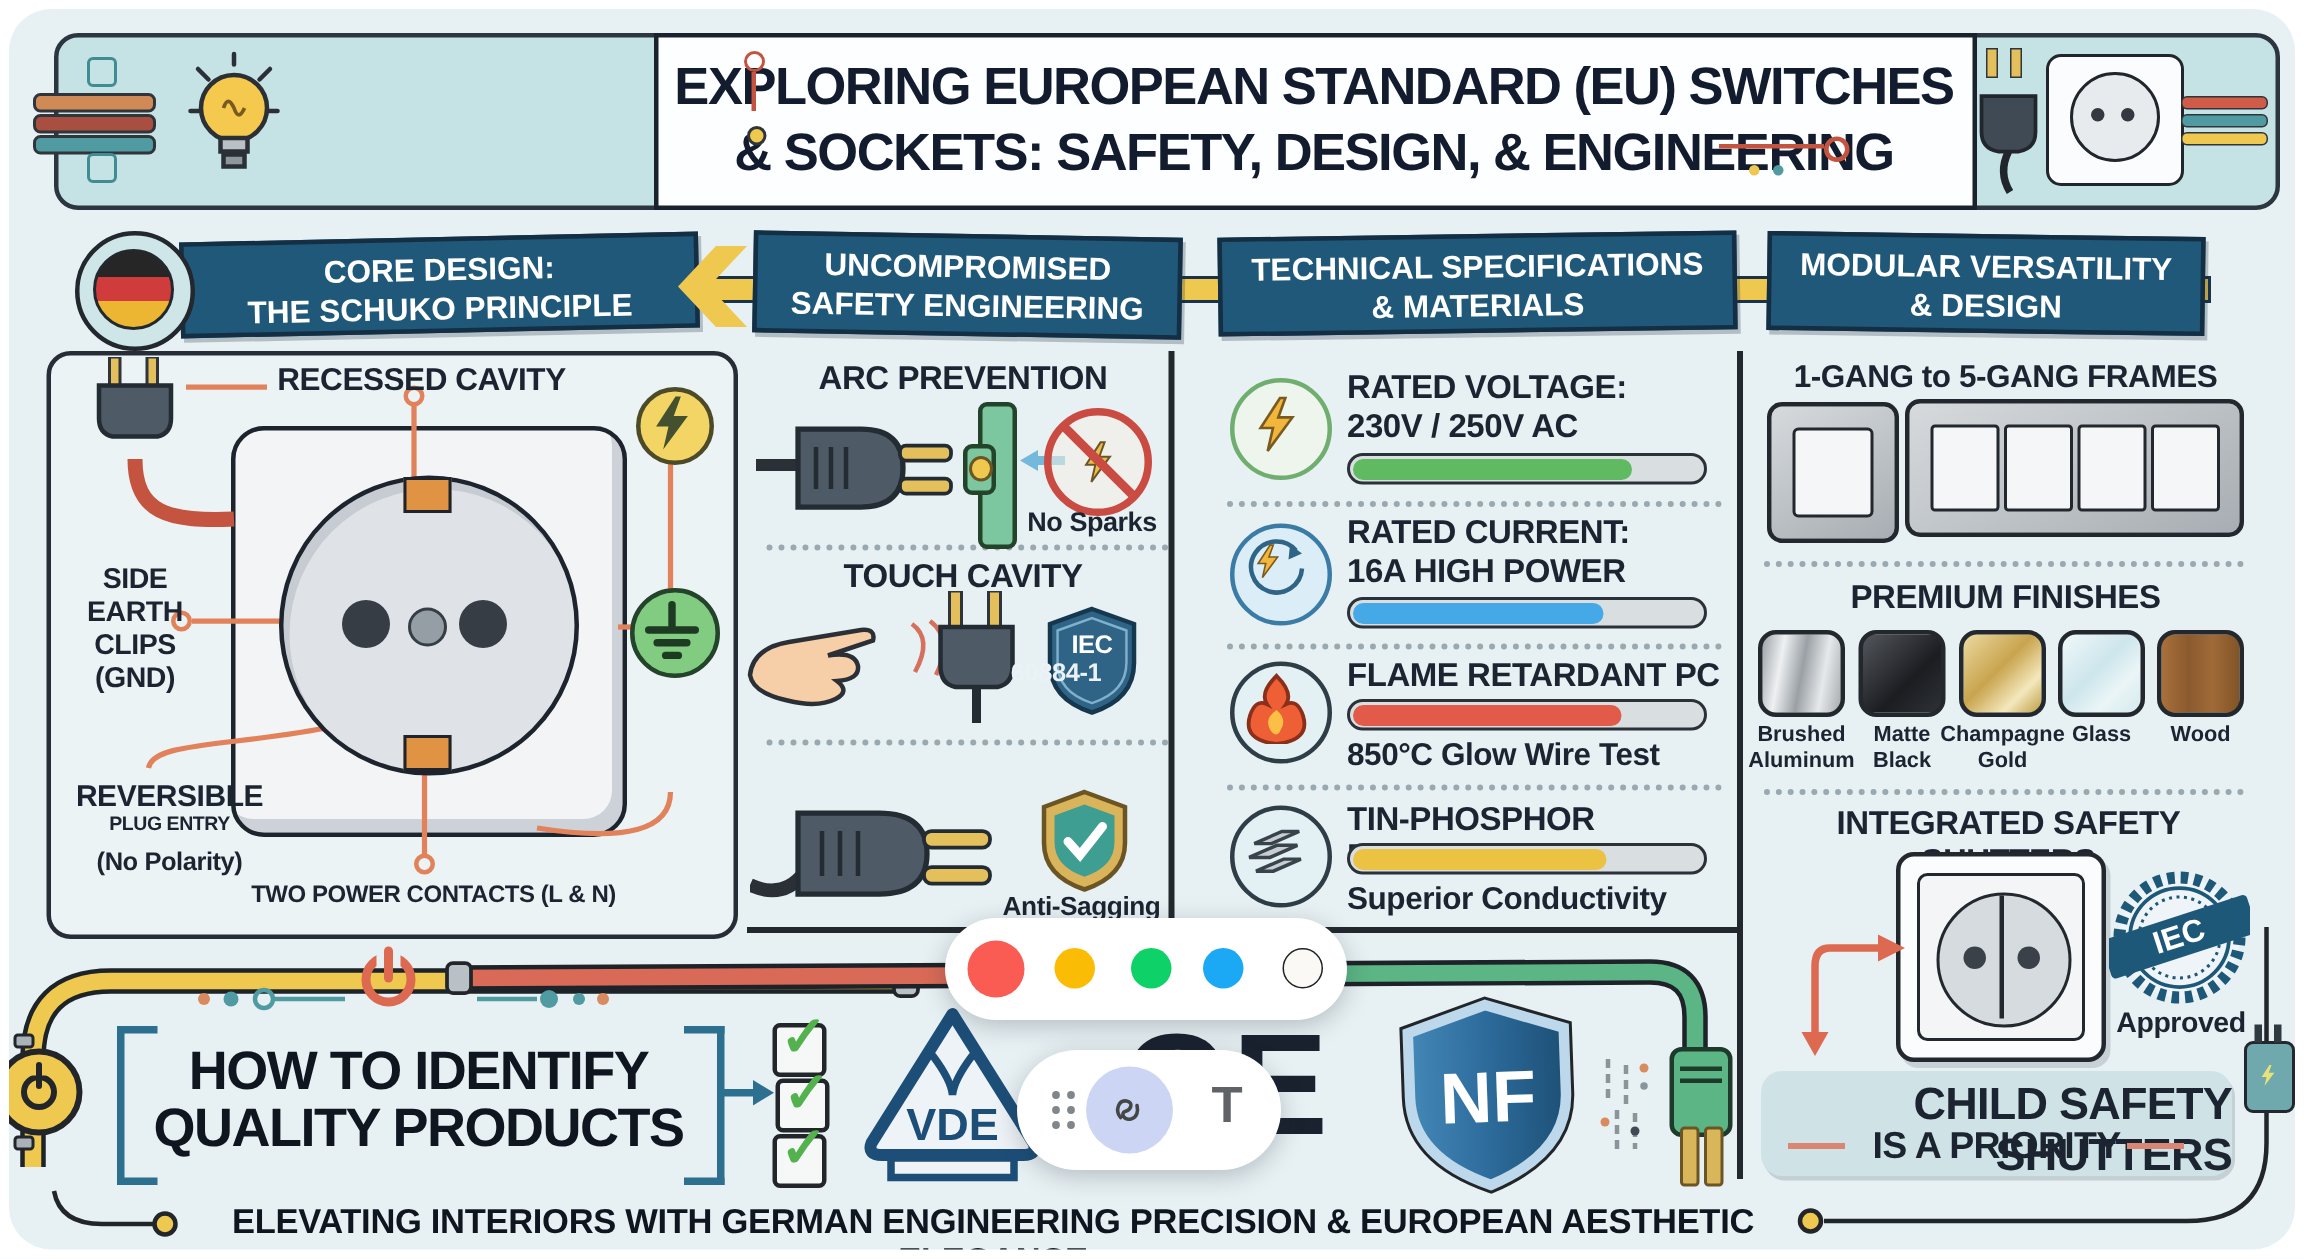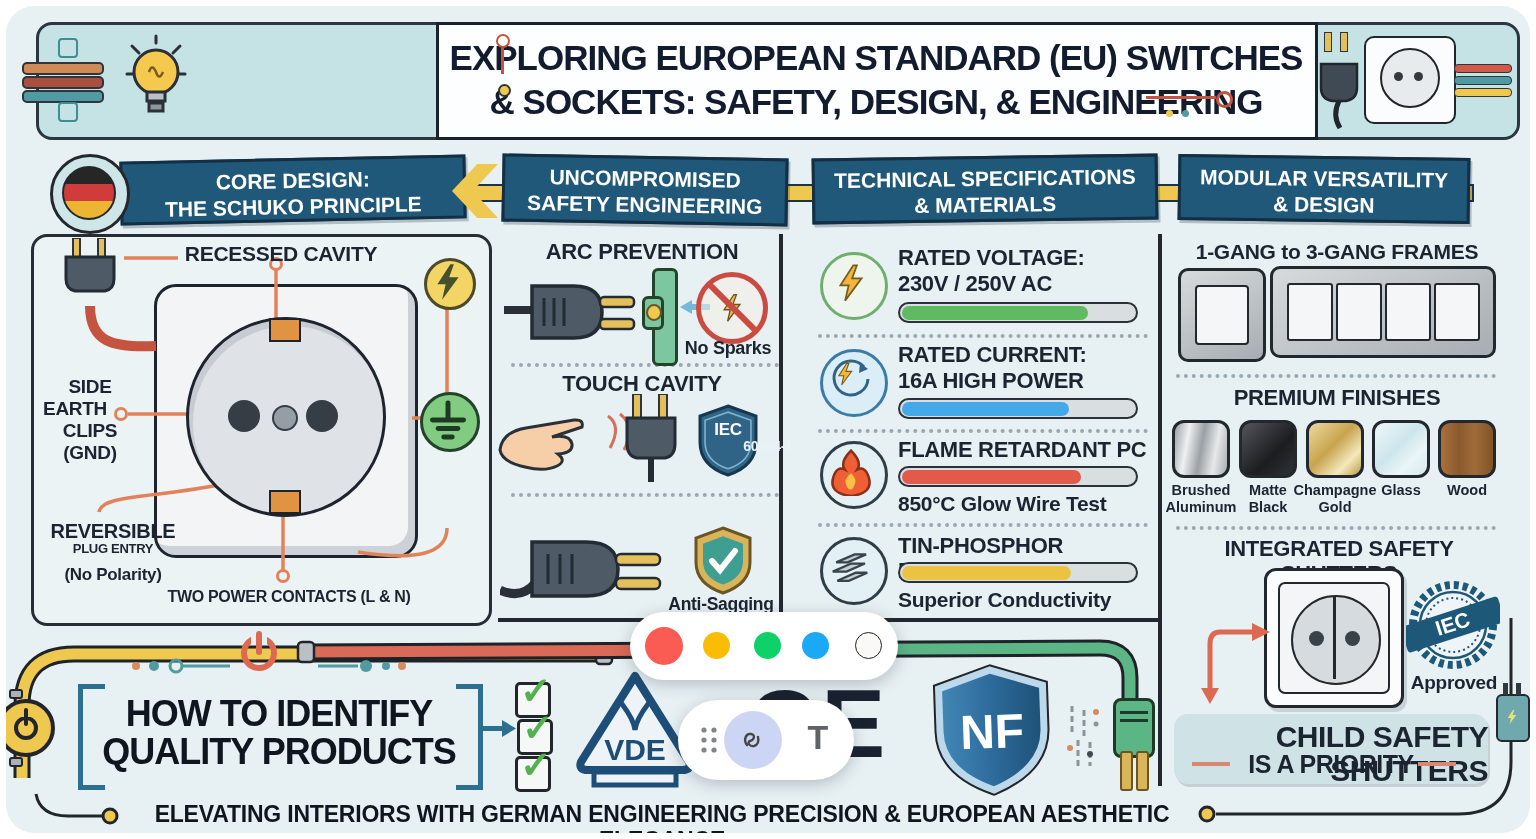--- a/index.html
+++ b/index.html
@@ -174,21 +174,21 @@
     <svg width="48" height="48" viewBox="0 0 34 34" style="margin:1px">
           <g stroke="#1d3a22" stroke-width="3.5" stroke-linecap="round">
             <line x1="17" y1="5" x2="17" y2="15"></line>
             <line x1="6" y1="17" x2="28" y2="17"></line>
             <line x1="10" y1="23" x2="24" y2="23"></line>
             <line x1="14" y1="29" x2="20" y2="29"></line>
           </g>
         </svg>
   </div>
   <div class="t" style="left:30px;top:370px;width:108px;font-size:19px;z-index:5;">SIDE</div>
-  <div class="t" style="left:15px;top:392px;width:108px;font-size:19px;z-index:5;">EARTH</div>
+  <div class="t" style="left:30px;top:392px;width:108px;font-size:19px;z-index:5;">EARTH</div>
   <div class="t" style="left:30px;top:414px;width:108px;font-size:19px;z-index:5;">CLIPS</div>
   <div class="t" style="left:30px;top:436px;width:108px;font-size:19px;z-index:5;">(GND)</div>
   <div class="t" style="left:32px;top:514px;width:150px;font-size:20px;z-index:5;">REVERSIBLE</div>
   <div class="t" style="left:32px;top:536px;width:150px;font-size:13px;z-index:5;">PLUG ENTRY</div>
   <div class="t" style="left:32px;top:559px;width:150px;font-size:17px;font-weight:700;z-index:5;">(No Polarity)</div>
   <div class="t" style="left:118px;top:582px;width:330px;font-size:16px;z-index:5;">TWO POWER CONTACTS (L &amp; N)</div>
 
   <div class="abs" style="left:773px;top:228px;width:3.5px;height:386px;background:#23282e;z-index:2;"></div>
   <div class="abs" style="left:492px;top:612px;width:662px;height:3.5px;background:#23282e;z-index:2;"></div>
   <div class="abs" style="left:1152px;top:228px;width:3.5px;height:552px;background:#23282e;z-index:2;"></div>
@@ -229,21 +229,21 @@
     <rect x="11" y="0" width="8" height="24" fill="#e3c05c" stroke="#30353b" stroke-width="2"></rect>
     <rect x="37" y="0" width="8" height="24" fill="#e3c05c" stroke="#30353b" stroke-width="2"></rect>
     <path d="M5,24 h48 v26 q0,12 -10,14 h-28 q-10,-2 -10,-14 z" fill="#4e5a66" stroke="#232b33" stroke-width="3"></path>
     <path d="M29,64 v24" stroke="#232b33" stroke-width="6"></path>
   </svg>
   <svg class="abs" style="left:690px;top:398px;z-index:5" width="64" height="74" viewBox="0 0 64 74">
     <path d="M32,2 L60,12 V38 Q60,62 32,71 Q4,62 4,38 V12 Z" fill="#2f6486" stroke="#16384e" stroke-width="3"></path>
     <path d="M32,2 L60,12 V38 Q60,62 32,71 Q4,62 4,38 V12 Z" fill="none" stroke="#7fb0cc" stroke-width="2" transform="translate(32,36) scale(.82) translate(-32,-36)"></path>
   </svg>
   <div class="t" style="left:690px;top:414px;width:64px;font-size:17px;color:#fff;z-index:6;">IEC</div>
-  <div class="t" style="left:730px;top:433px;width:64px;font-size:14px;font-weight:700;color:#eaf2f7;z-index:6;">60884-1</div>
+  <div class="t" style="left:666px;top:433px;width:64px;font-size:17px;font-weight:700;color:#eaf2f7;z-index:6;">60884-1</div>
   <div class="dots" style="left:505px;top:487px;width:268px;z-index:3;"></div>
 
   <svg class="abs" style="left:494px;top:522px;z-index:5" width="190" height="86" viewBox="0 0 190 86">
     <path d="M0,62 q22,10 36,-8" stroke="#2b3036" stroke-width="9" fill="none"></path>
     <path d="M32,14 h54 q32,0 32,27 q0,27 -32,27 h-54 z" fill="#4e5a66" stroke="#232b33" stroke-width="3.5"></path>
     <path d="M48,26 v30 M60,26 v30 M72,26 v30" stroke="#232b33" stroke-width="3"></path>
     <rect x="116" y="26" width="44" height="11" rx="5" fill="#e3c05c" stroke="#232b33" stroke-width="2.5"></rect>
     <rect x="116" y="50" width="44" height="11" rx="5" fill="#e3c05c" stroke="#232b33" stroke-width="2.5"></rect>
   </svg>
   <svg class="abs" style="left:686px;top:520px;z-index:5" width="62" height="70" viewBox="0 0 62 70">
@@ -300,21 +300,21 @@
             <path d="M9,32 l16,-7 h10 l-16,7z"></path>
       </g>
     </svg>
   </div>
   <div class="t tl" style="left:892px;top:528px;width:256px;font-size:22px;text-align:left;z-index:5;">TIN-PHOSPHOR BRONZE</div>
   <div class="bar" style="left:892px;top:556px;z-index:5;">
         <div class="fill" style="width:72%;background:#ecc243"></div>
       </div>
   <div class="t tl" style="left:892px;top:582px;width:256px;font-size:21px;font-weight:700;text-align:left;z-index:5;">Superior Conductivity</div>
 
-  <div class="t" style="left:1168px;top:234px;width:326px;font-size:21px;z-index:5;">1-GANG to 3-GANG FRAMES</div>
+  <div class="t" style="left:1168px;top:234px;width:326px;font-size:21px;z-index:5;">1-GANG to 5-GANG FRAMES</div>
   <div class="abs" style="left:1172px;top:262px;width:82px;height:88px;background:linear-gradient(150deg,#d6dadd,#a7adb2);border:3px solid #23282e;border-radius:10px;z-index:5;">
     <div class="abs" style="left:14px;top:14px;right:14px;bottom:14px;background:#f4f6f7;border:2.5px solid #23282e;border-radius:4px;"></div>
   </div>
   <div class="abs" style="left:1264px;top:260px;width:226px;height:92px;background:linear-gradient(150deg,#d6dadd,#a7adb2);border:3px solid #23282e;border-radius:10px;z-index:5;display:flex;align-items:center;justify-content:center;gap:3px;box-sizing:border-box;padding:0 10px;">
     <div style="width:46px;height:58px;background:#f4f6f7;border:2.5px solid #23282e;border-radius:3px;box-sizing:border-box;"></div>
     <div style="width:46px;height:58px;background:#f4f6f7;border:2.5px solid #23282e;border-radius:3px;box-sizing:border-box;"></div>
     <div style="width:46px;height:58px;background:#f4f6f7;border:2.5px solid #23282e;border-radius:3px;box-sizing:border-box;"></div>
     <div style="width:46px;height:58px;background:#f4f6f7;border:2.5px solid #23282e;border-radius:3px;box-sizing:border-box;"></div>
   </div>
   <div class="dots" style="left:1170px;top:368px;width:320px;z-index:3;"></div>

